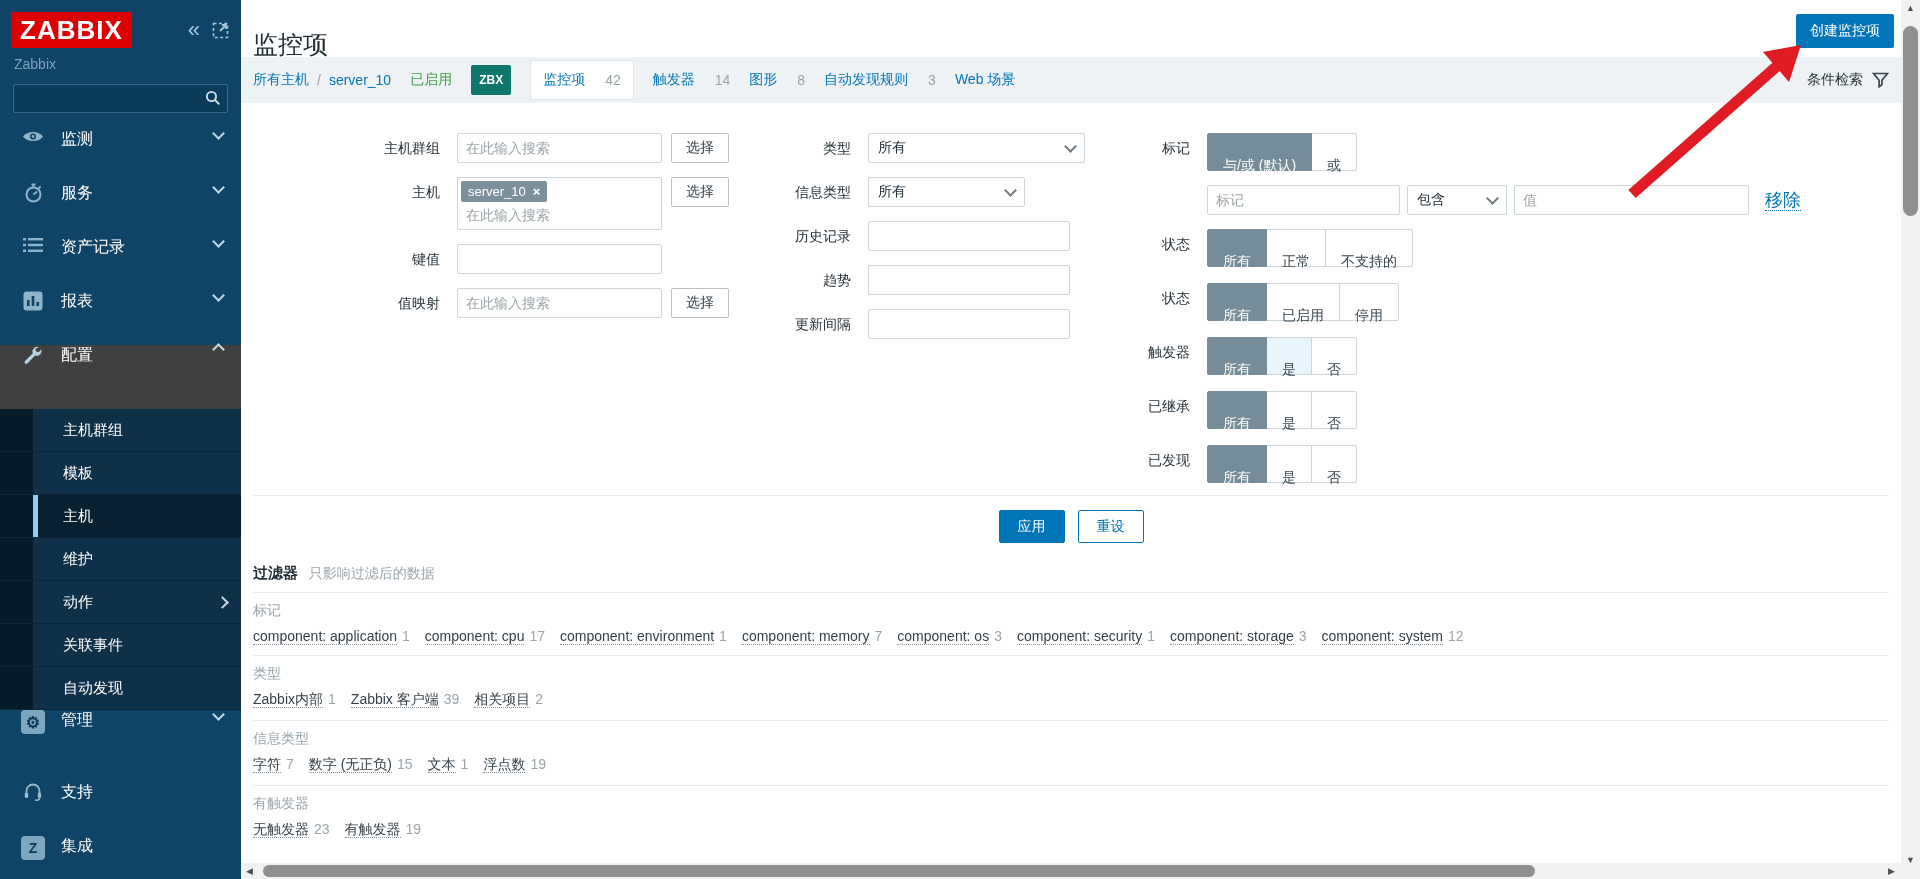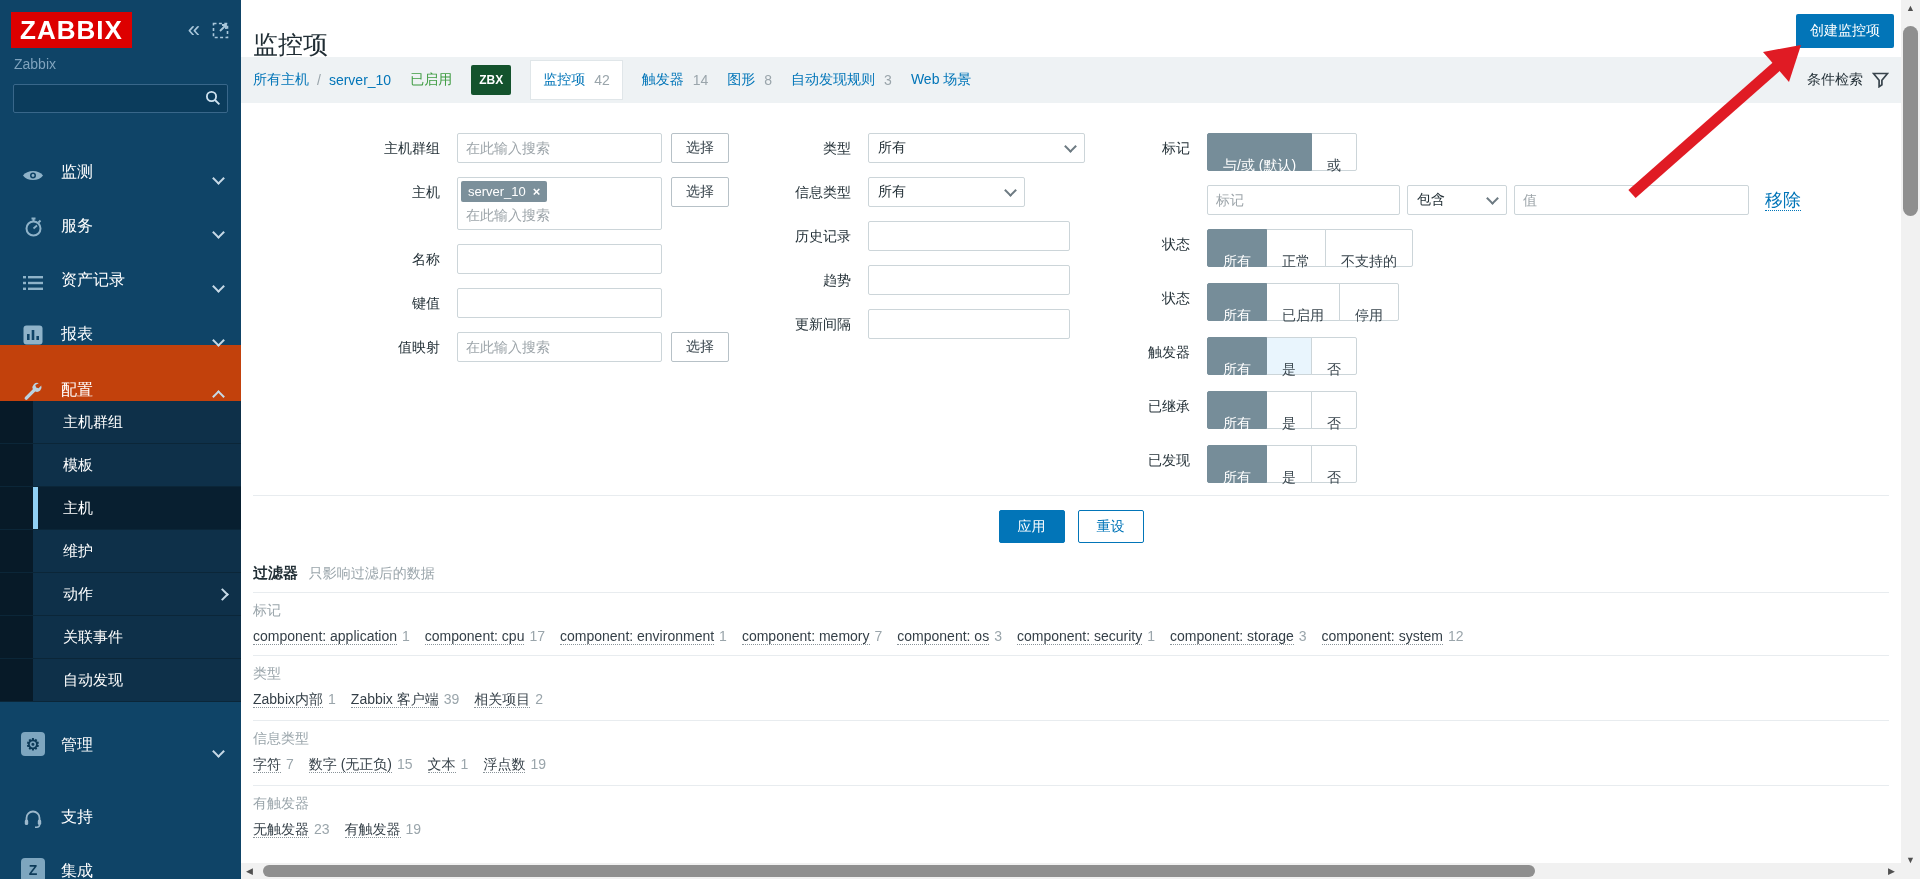--- a/index.html
+++ b/index.html
@@ -10,48 +10,48 @@
   
   .sidebar{position:absolute;left:0;top:0;width:241px;height:879px;background:#0f4467;color:#fff;z-index:5}
   .logo-row{display:flex;align-items:center;padding:12px 12px 0 11px}
   .logo{background:#dd0000;color:#fff;font-weight:bold;font-size:26px;line-height:32px;padding:2px 9px;letter-spacing:1px}
   .top-icons{margin-left:auto;display:flex;align-items:center;gap:12px;color:#a9c7db}
   .collapse-glyph{font-size:22px;line-height:20px;cursor:pointer}
   .brand-sub{color:#7fa3bd;font-size:14px;padding:8px 0 0 14px}
   .search-wrap{margin:12px 13px 16px;position:relative}
   .search-input{width:100%;box-sizing:border-box;height:29px;background:#0b3c5c;border:1px solid #39678a;border-radius:2px;color:#fff;padding:0 30px 0 8px;font-size:14px;outline:none}
   .search-ico{position:absolute;right:7px;top:6px}
-  .side-item{display:flex;align-items:flex-end;height:54px;cursor:pointer}
+  .side-item{display:flex;align-items:flex-start;height:54px;cursor:pointer}
   .side-item .ico{width:26px;margin-left:20px;display:flex;justify-content:center;align-items:center}
   .side-item .lbl{margin-left:15px;font-size:16px;flex:1}
   .chev{width:7px;height:7px;border-right:2px solid #c6d9e6;border-bottom:2px solid #c6d9e6;display:inline-block;margin-right:18px}
   .chev.down{transform:rotate(45deg)}
   .chev.up{transform:rotate(-135deg)}
   .chev.right{transform:rotate(-45deg);margin-right:14px}
-  .cfg-header{background:#c2410c;height:56px}
+  .cfg-header{background:#404040;height:64px}
   .submenu{background:#0e3049;background-image:linear-gradient(90deg,#071a28 0 33px,rgba(0,0,0,0) 33px)}
   .sub-item{height:42px;display:flex;align-items:center;padding-left:63px;font-size:15px;border-bottom:1px solid #0b2638;position:relative;cursor:pointer;color:#fff}
   .sub-item.sel{background-image:linear-gradient(90deg,#071a28 0 33px,#081f30 33px)}
   .sub-item.sel::before{content:"";position:absolute;left:33px;top:0;bottom:0;width:5px;background:#8fd0f5}
   .side-footer{margin-top:18px}
   .badge-ico{width:24px;height:24px;border-radius:4px;background:#7ea6bf;color:#0c3a58;display:flex;align-items:center;justify-content:center;font-weight:bold}
 
   
   .main{position:absolute;left:241px;top:0;width:1660px;height:863px;background:#fff;overflow:hidden}
   .page-head{position:relative;height:57px}
   .page-title{position:absolute;left:12px;top:11px;font-size:25px;font-weight:500}
   .create-btn{position:absolute;right:7px;top:14px;background:#0275b8;color:#fff;border:none;border-radius:2px;padding:8px 14px;font-size:14px;cursor:pointer}
   .crumb-bar{height:46px;background:#eef2f4;display:flex;align-items:center;padding:0 12px;gap:19px}
   .crumb-group{display:flex;align-items:center;gap:8px;font-size:14px}
   .crumb-link{color:#0275b8;font-size:14px}
   .crumb-sep{color:#9aa5ab}
   .status-enabled{color:#3f9c42;font-size:14px}
-  .zbx-badge{background:#14532d;color:#fff;font-weight:bold;font-size:12px;padding:8px 8px;border-radius:2px}
+  .zbx-badge{background:#0f766e;color:#fff;font-weight:bold;font-size:12px;padding:8px 8px;border-radius:2px}
   .tab{color:#0275b8;font-size:14px;display:flex;align-items:center;cursor:pointer}
-  .tab .cnt{color:#9aa5ab;margin-left:9px}
+  .tab .cnt{color:#9aa5ab;margin-left:20px}
   .tab.active{background:#fff;height:38px;padding:0 12px;border:1px solid #e0e6e9}
   .filter-toggle{margin-left:auto;display:flex;align-items:center;gap:9px;font-size:14px;color:#1f2c33;cursor:pointer}
 
   
   .filter-area{position:relative;height:392px}
   .fcol{position:absolute;top:30px}
   .c1{left:0}.c2{left:490px}.c3{left:830px}
   .f-row{display:flex;margin-bottom:14px;align-items:flex-start}
   .f-label{text-align:right;padding-right:17px;line-height:30px;font-size:14px;color:#1f2c33;flex-shrink:0}
   .c1 .f-label{width:199px}.c2 .f-label{width:120px}.c3 .f-label{width:119px}
@@ -302,24 +302,20 @@
         <div class="multiselect">
           <span class="chip">
             <span>server_10</span>
             <span class="chip-x">×</span>
           </span>
           <div class="ms-placeholder">在此输入搜索</div>
         </div>
         <button class="sel-btn">选择</button>
       </div>
       <div class="f-row">
-        <span class="f-label">名称</span>
-        <input class="txt w205" style="">
-      </div>
-      <div class="f-row">
         <span class="f-label">键值</span>
         <input class="txt w205" style="">
       </div>
       <div class="f-row">
         <span class="f-label">值映射</span>
         <input class="txt w205" placeholder="在此输入搜索" style="">
         <button class="sel-btn">选择</button>
       </div>
     </div>
 

